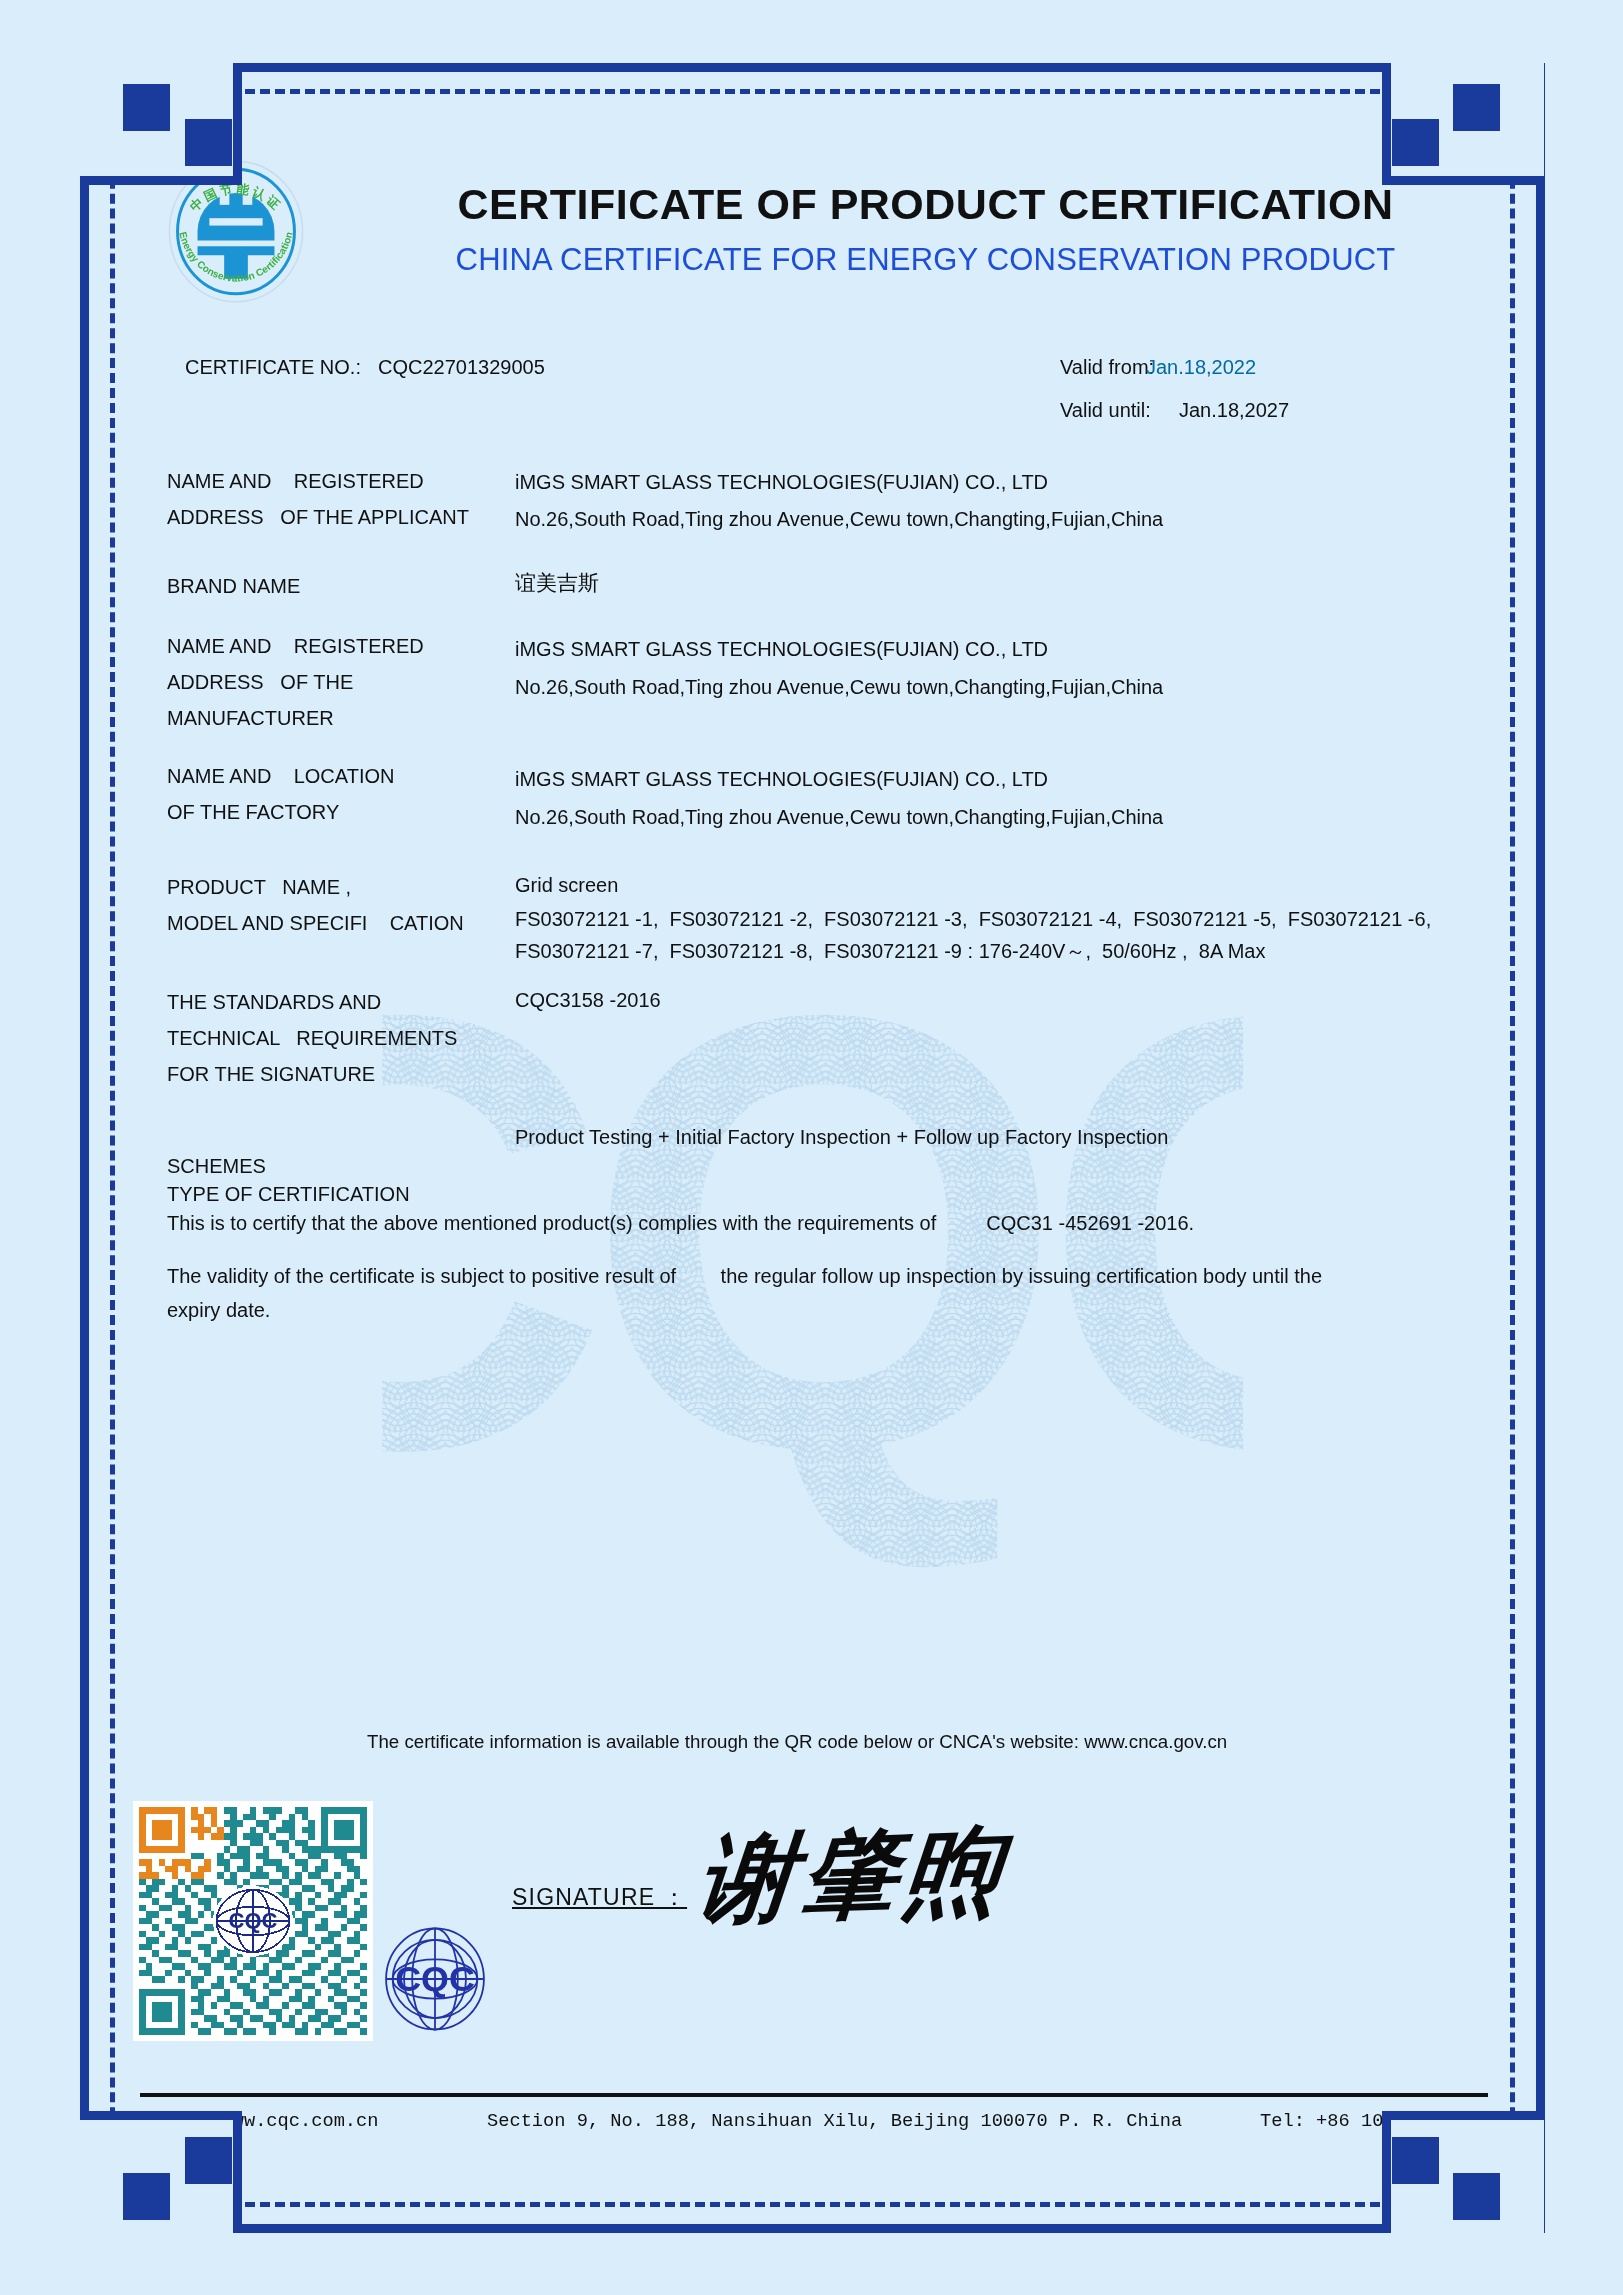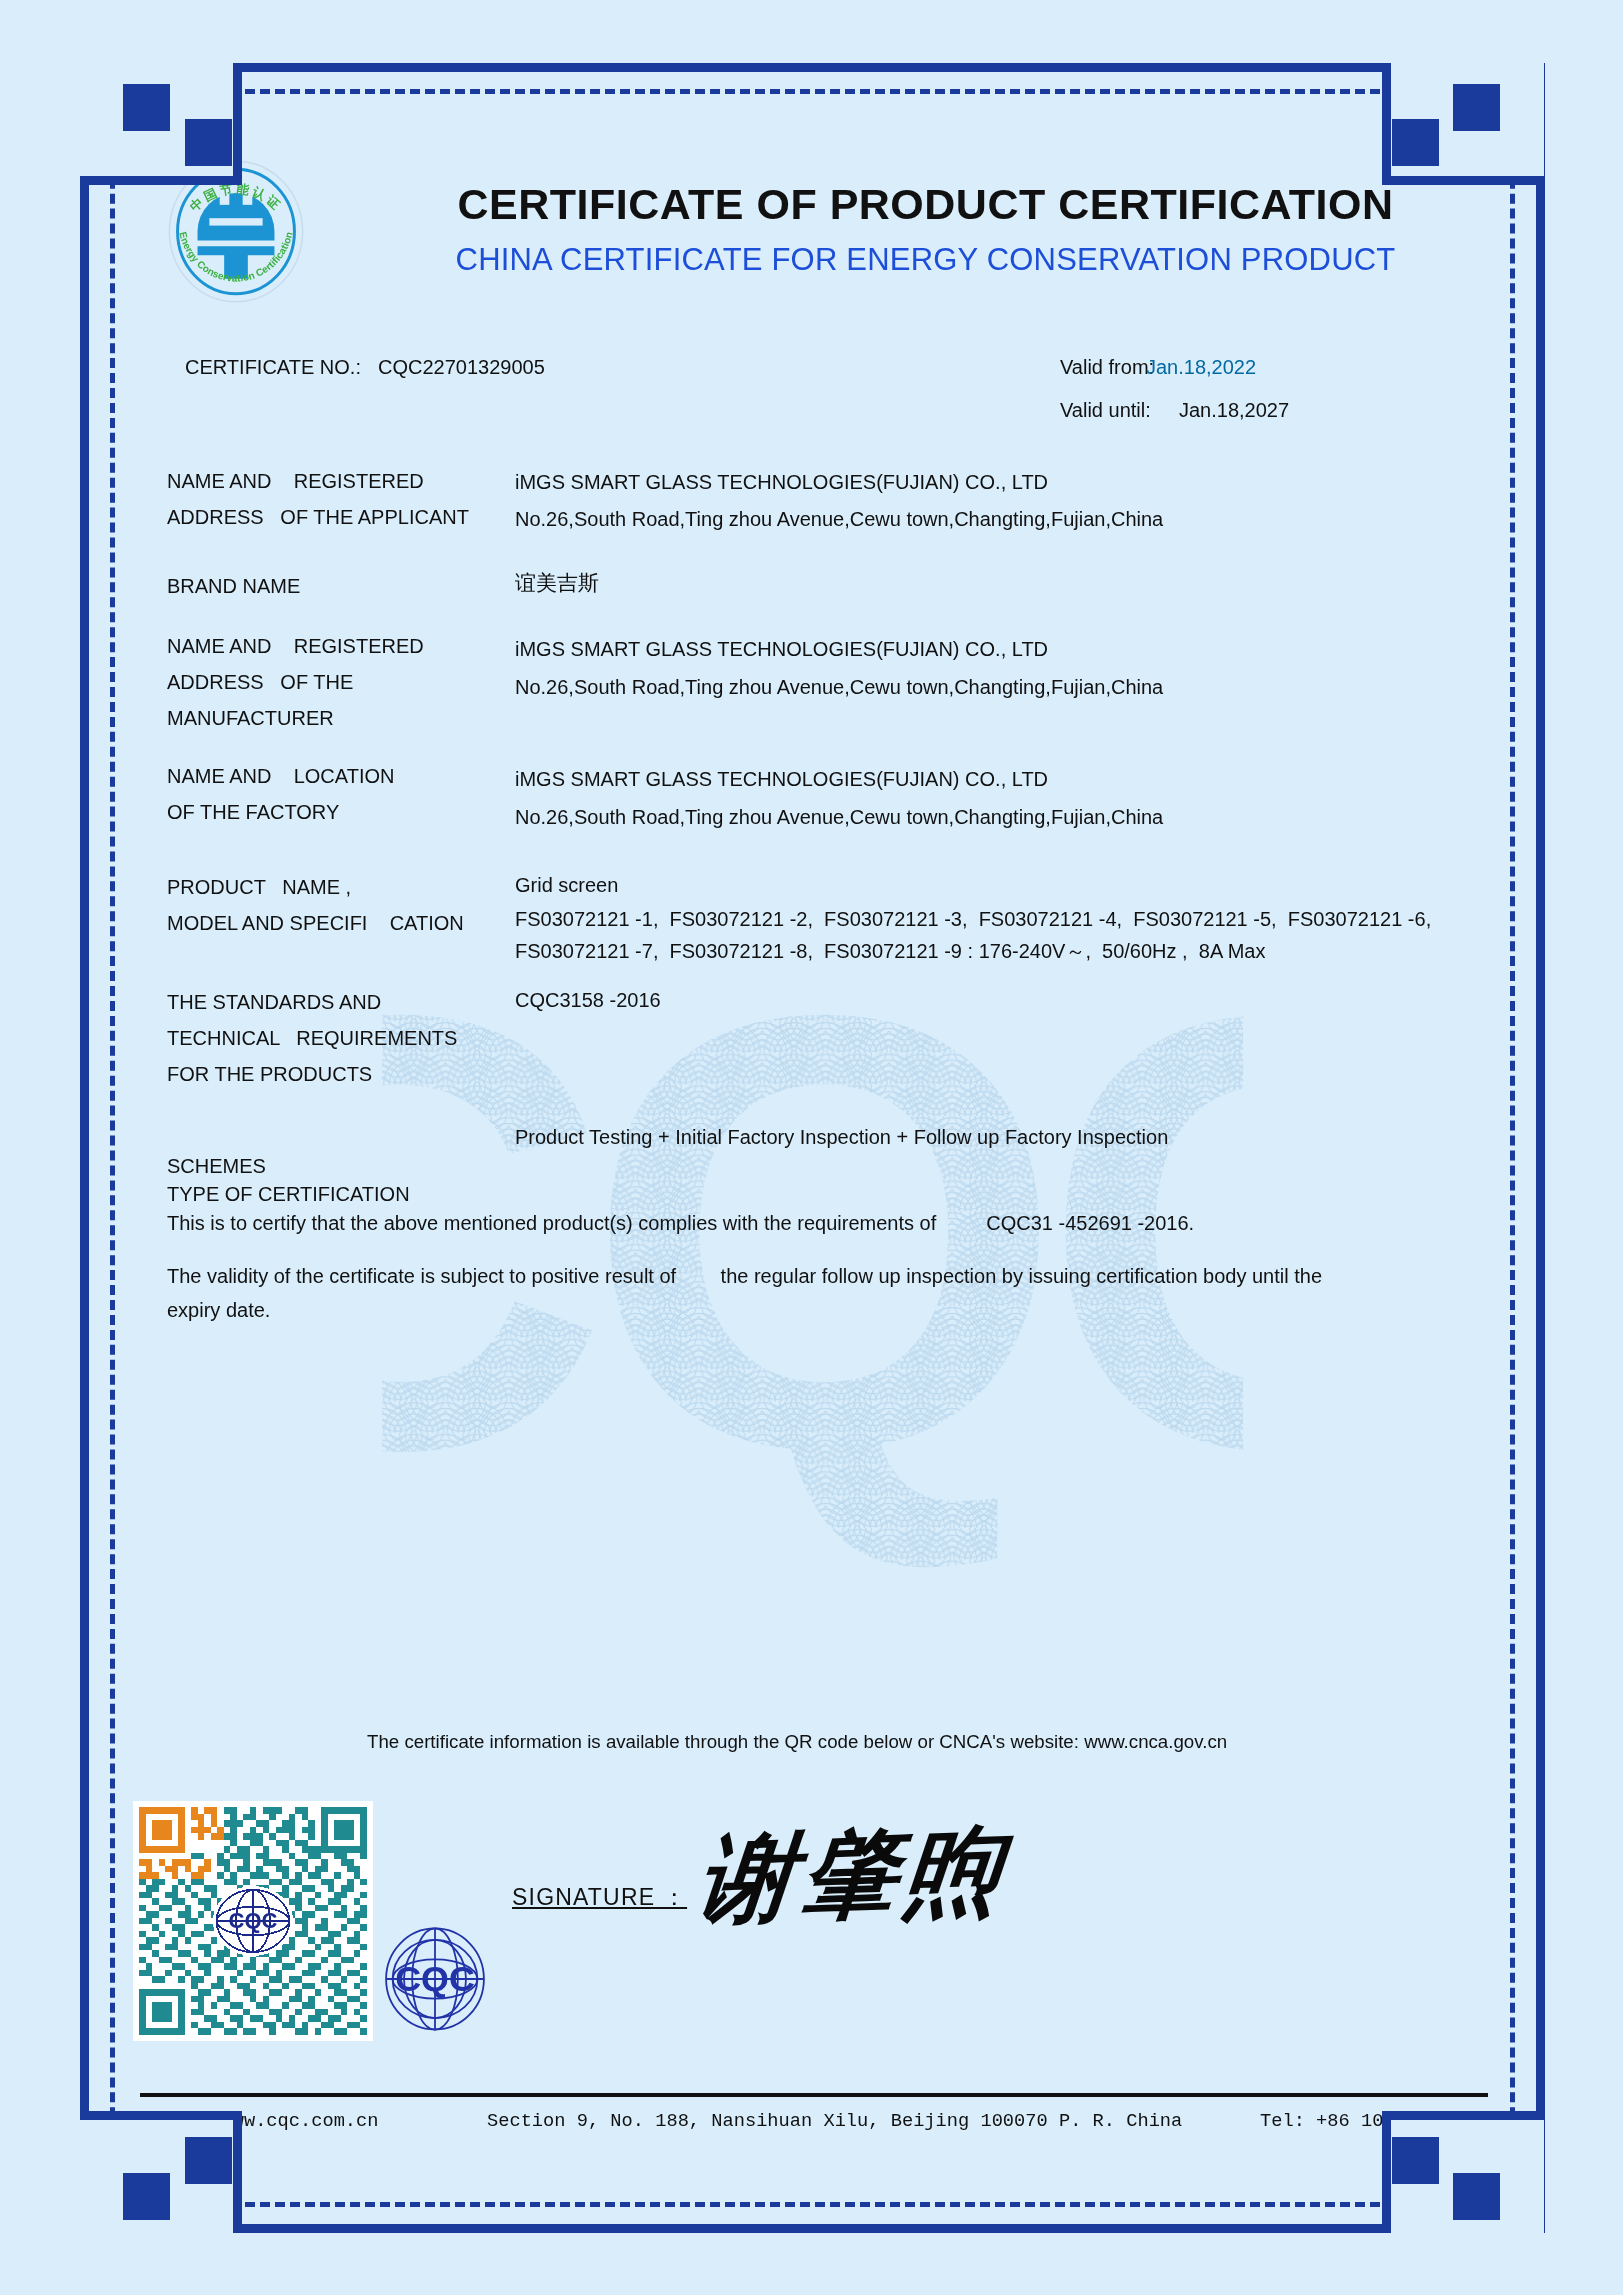--- a/index.html
+++ b/index.html
@@ -363,21 +363,21 @@
   <div class="fvalue" style="left:515px;top:801px;">No.26,South Road,Ting zhou Avenue,Cewu town,Changting,Fujian,China</div>
 
   <div class="flabel" style="left:167px;top:869px;">PRODUCT   NAME ,</div>
   <div class="flabel" style="left:167px;top:905px;">MODEL AND SPECIFI    CATION</div>
   <div class="fvalue" style="left:515px;top:869px;">Grid screen</div>
   <div class="fvalue" style="left:515px;top:903px;">FS03072121 -1,  FS03072121 -2,  FS03072121 -3,  FS03072121 -4,  FS03072121 -5,  FS03072121 -6,</div>
   <div class="fvalue" style="left:515px;top:935px;">FS03072121 -7,  FS03072121 -8,  FS03072121 -9 : 176-240V～,  50/60Hz ,  8A Max</div>
 
   <div class="flabel" style="left:167px;top:984px;">THE STANDARDS AND</div>
   <div class="flabel" style="left:167px;top:1020px;">TECHNICAL   REQUIREMENTS</div>
-  <div class="flabel" style="left:167px;top:1056px;">FOR THE PRODUCTS</div>
+  <div class="flabel" style="left:167px;top:1056px;">FOR THE SIGNATURE</div>
   <div class="fvalue" style="left:515px;top:984px;">CQC3158 -2016</div>
 
   <div class="flabel" style="left:167px;top:1176px;">TYPE OF CERTIFICATION</div>
   <div class="flabel" style="left:167px;top:1148px;">SCHEMES</div>
   <div class="fvalue" style="left:515px;top:1121px;">Product Testing + Initial Factory Inspection + Follow up Factory Inspection</div>
 
   <div class="para" style="left:167px;top:1206px;">This is to certify that the above mentioned product(s) complies with the requirements of         CQC31 -452691 -2016.</div>
   <div class="para" style="left:167px;top:1259px;">The validity of the certificate is subject to positive result of        the regular follow up inspection by issuing certification body until the</div>
   <div class="para" style="left:167px;top:1293px;">expiry date.</div>
 

